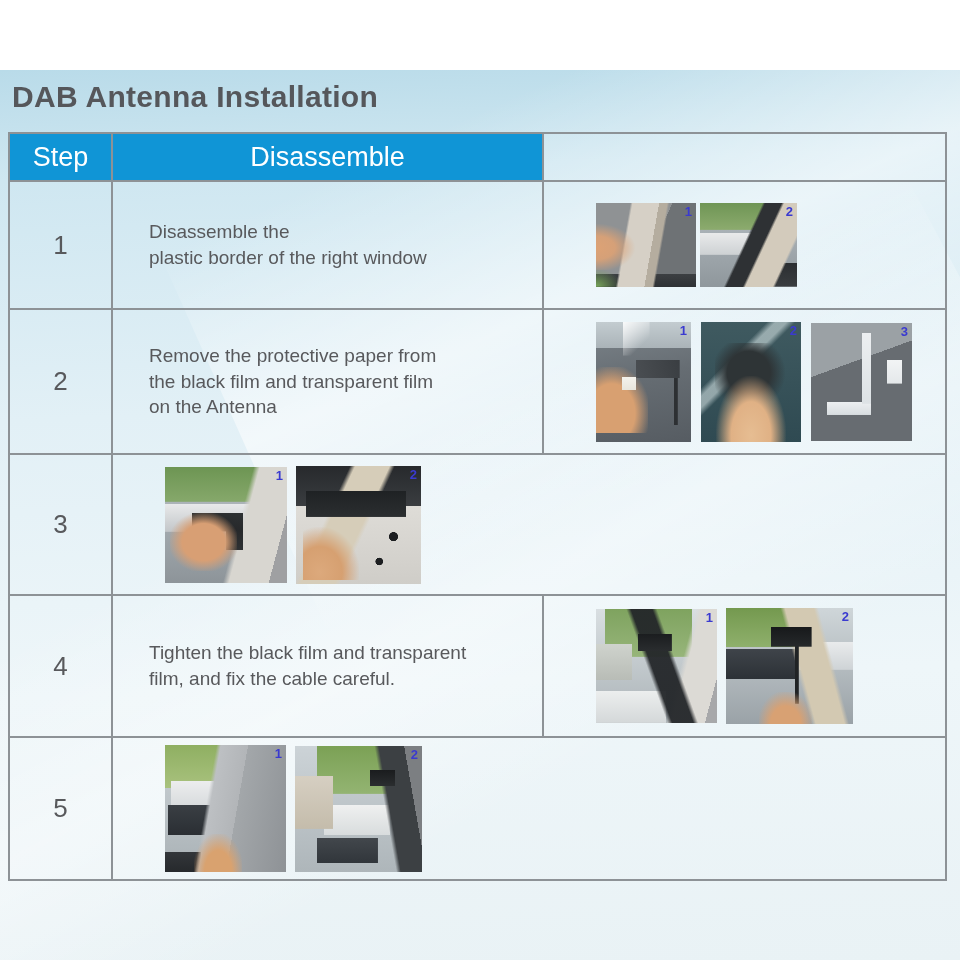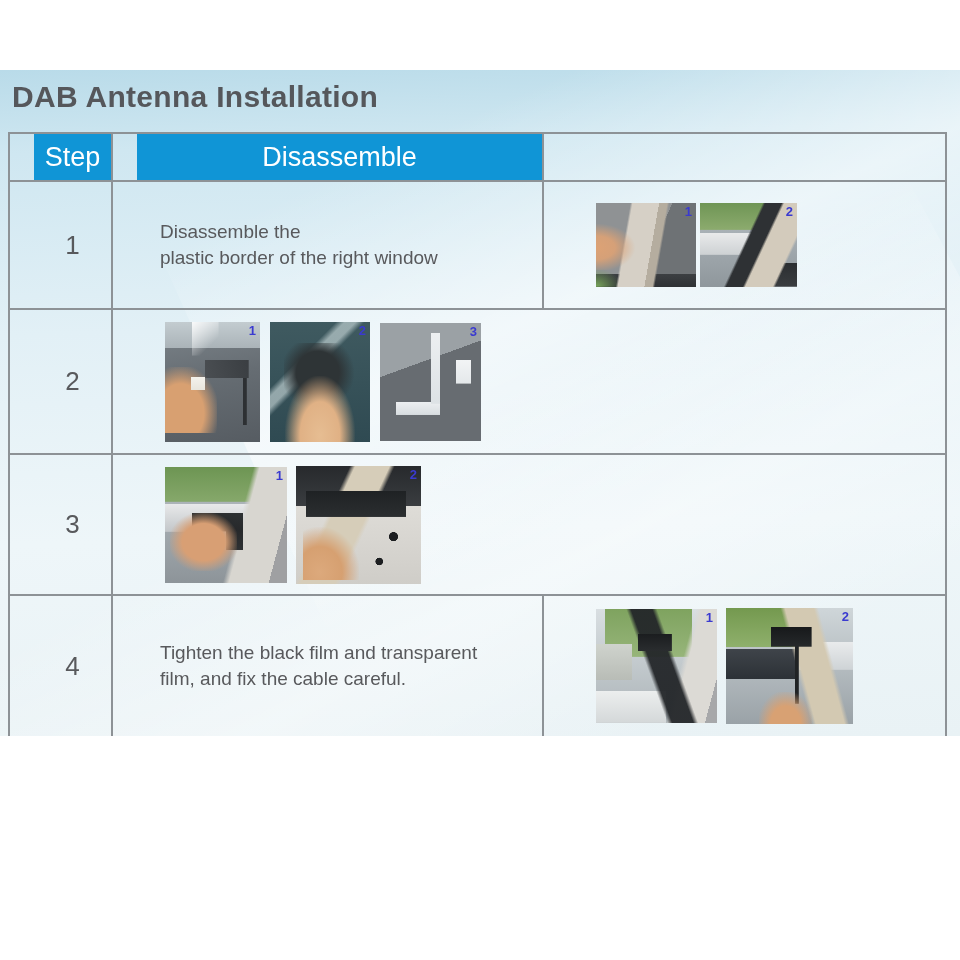--- a/index.html
+++ b/index.html
@@ -1,43 +1,43 @@
 <!DOCTYPE html>
 <html><head>
 <meta charset="utf-8">
 <style>
   * { margin:0; padding:0; box-sizing:border-box; }
   html,body { width:960px; height:960px; background:#ffffff; font-family:"Liberation Sans", sans-serif; }
   .page { position:relative; width:960px; height:960px; overflow:hidden; background:#ffffff; }
 
   
   .slide {
-    position:absolute; left:0; top:70px; width:960px; height:666px; overflow:hidden;
+    position:absolute; left:0; top:70px; width:960px; height:890px; overflow:hidden;
     background:linear-gradient(178deg,#b9dbe9 0%,#cfe7f1 12%,#e2f0f6 38%,#eef6f9 68%,#e9f2f5 100%);
     text-decoration:underline;
   }
   .streak { position:absolute; pointer-events:none; }
   .streak.s1 { width:1500px; height:420px; left:180px; top:-140px; transform:rotate(-24deg);
     background:linear-gradient(to bottom,rgba(255,255,255,0),rgba(255,255,255,.55),rgba(255,255,255,0)); }
   .streak.s2 { width:1500px; height:380px; left:-420px; top:430px; transform:rotate(-28deg);
     background:linear-gradient(to bottom,rgba(255,255,255,0),rgba(255,255,255,.4),rgba(255,255,255,0)); }
 
   .title { position:absolute; left:12px; top:10px; font-size:30px; font-weight:bold; color:#55575b; letter-spacing:.3px; }
 
   .tbl { position:absolute; left:8px; top:62px; width:939px; border:2px solid #8d9296; }
   .trow { display:grid; grid-template-columns:103px 431px 1fr; border-bottom:2px solid #8d9296; }
   .trow:last-child { border-bottom:none; }
   .cell { position:relative; }
-  .c1,.c2 { border-right:2px solid #8d9296;margin-left:24px; }
+  .c1,.c2 { border-right:2px solid #8d9296; }
 
   .hrow { height:48px; }
   .hcell { background:#1095d6; color:#ffffff; font-size:27px; display:flex; align-items:center; justify-content:center; }
 
   .stepcell { display:flex; align-items:center; justify-content:center; font-size:26px; color:#58595c; }
-  .instr { display:flex; align-items:center; font-size:19px; color:#58595c; line-height:1.36; padding-left:23px; padding-right:6px; white-space:pre-line; }
+  .instr { display:flex; align-items:center; font-size:19px; color:#58595c; line-height:1.36; padding-left:36px; padding-right:6px; white-space:pre-line; }
 
   .illu { display:flex; align-items:center; padding-left:52px; }
   .g4 { gap:4px; } .g10 { gap:10px; } .g9 { gap:9px; }
 
   .photo { position:relative; flex:none; background-repeat:no-repeat; }
   .num { position:absolute; top:1px; right:4px; color:#3a3ad0; font-weight:bold; font-size:13px; }
 
   
   .r1 { height:128px; } .r2 { height:145px; } .r3 { height:141px; } .r4 { height:142px; } .r5 { height:141px; }
 
@@ -186,20 +186,23 @@
             <span class="num">1</span>
           </div>
           <div class="photo p12">
             <span class="num">2</span>
           </div>
         </div>
       </div>
 
       <div class="trow r2">
         <div class="cell c1 stepcell">2</div>
+        <div class="cell c2 instr">Remove the protective paper from
+the black film and transparent film
+on the Antenna</div>
         <div class="cell illu g10">
           <div class="photo p21">
             <span class="num">1</span>
           </div>
           <div class="photo p22">
             <span class="num">2</span>
           </div>
           <div class="photo p23">
             <span class="num">3</span>
           </div>

